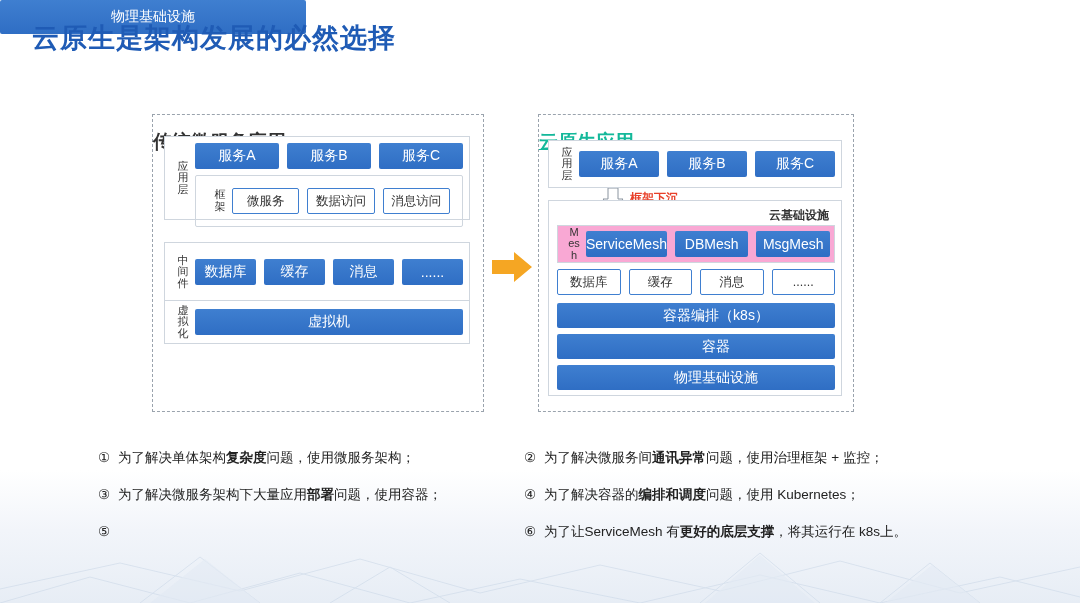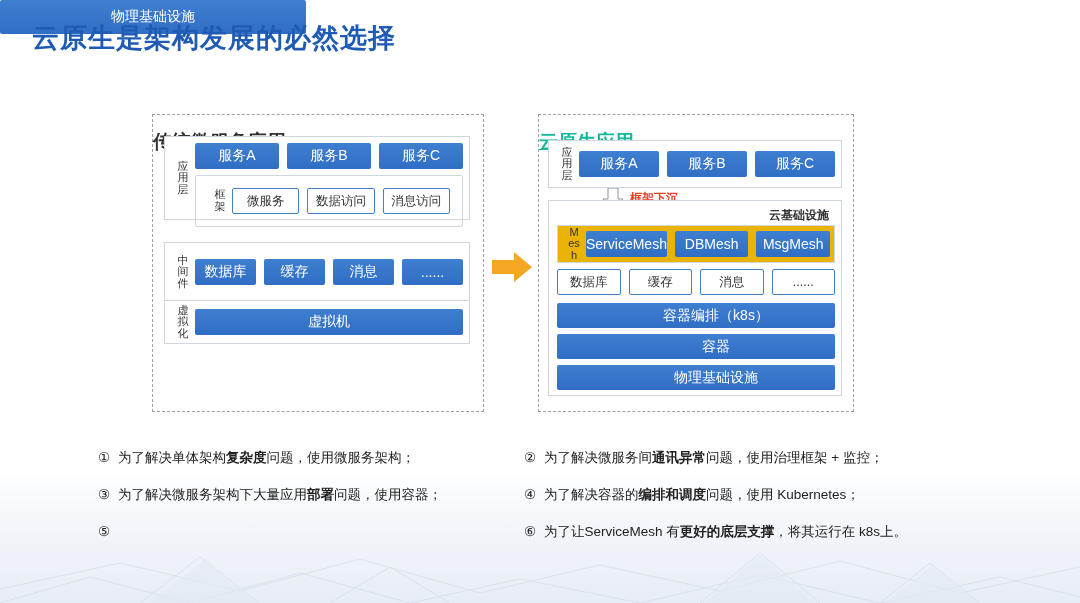--- a/index.html
+++ b/index.html
@@ -175,21 +175,21 @@
     position: absolute;
     left: 8px;
     top: 24px;
     width: 278px;
     height: 38px;
     border: 1px solid #cfd6de;
     display: flex;
     align-items: center;
     padding: 4px;
     box-sizing: border-box;
-    background: #eab308;
+    background: #f9a8d4;
   }
   #mid-row-right {
     position: absolute;
     left: 8px; top: 68px; width: 278px; height: 28px;
     display: flex; gap: 8px;
   }
   .full-bar {
     position: absolute;
     left: 8px;
     width: 278px;

